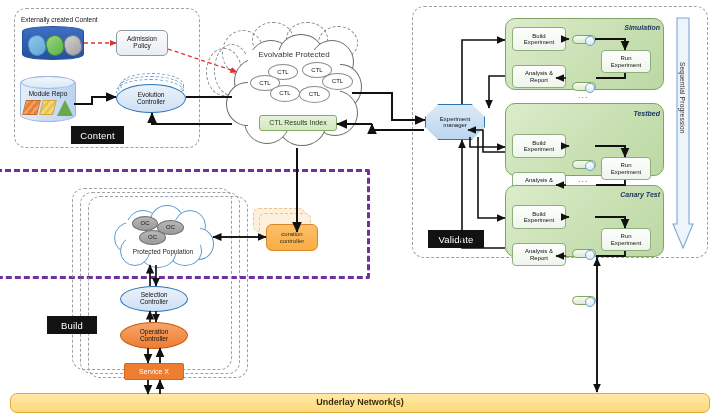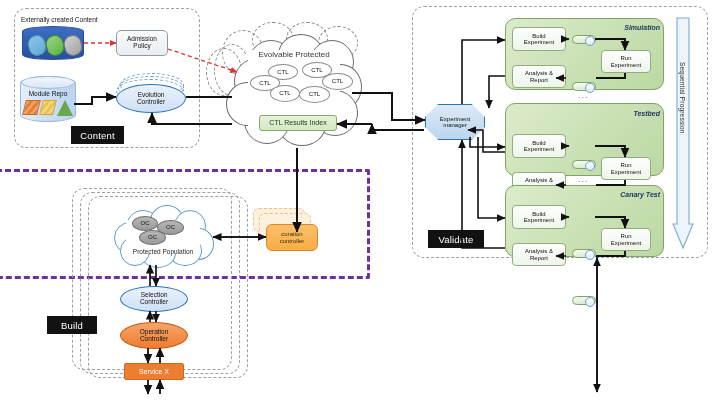--- a/index.html
+++ b/index.html
@@ -362,14 +362,15 @@
 
   <div class="abs tag" style="left:47px;top:316px;width:50px;height:18px;">Build</div>
 
   <div class="abs box-orange-ghost" style="left:253px;top:208px;width:52px;height:24px;"></div>
   <div class="abs box-orange-ghost" style="left:259px;top:213px;width:52px;height:24px;"></div>
   <div class="abs box-orange lbl" style="left:266px;top:224px;width:52px;height:27px;flex-direction:column;color:#3a2a10;">
     <span class="t6">curation</span>
     <span class="t6">controller</span>
   </div>
 
+  <div class="abs box-yellowbar lbl t9" style="left:10px;top:393px;width:700px;height:20px;color:#3a2c08;font-weight:bold;">Underlay Network(s)</div>
 
 </div>
 
 </body></html>

